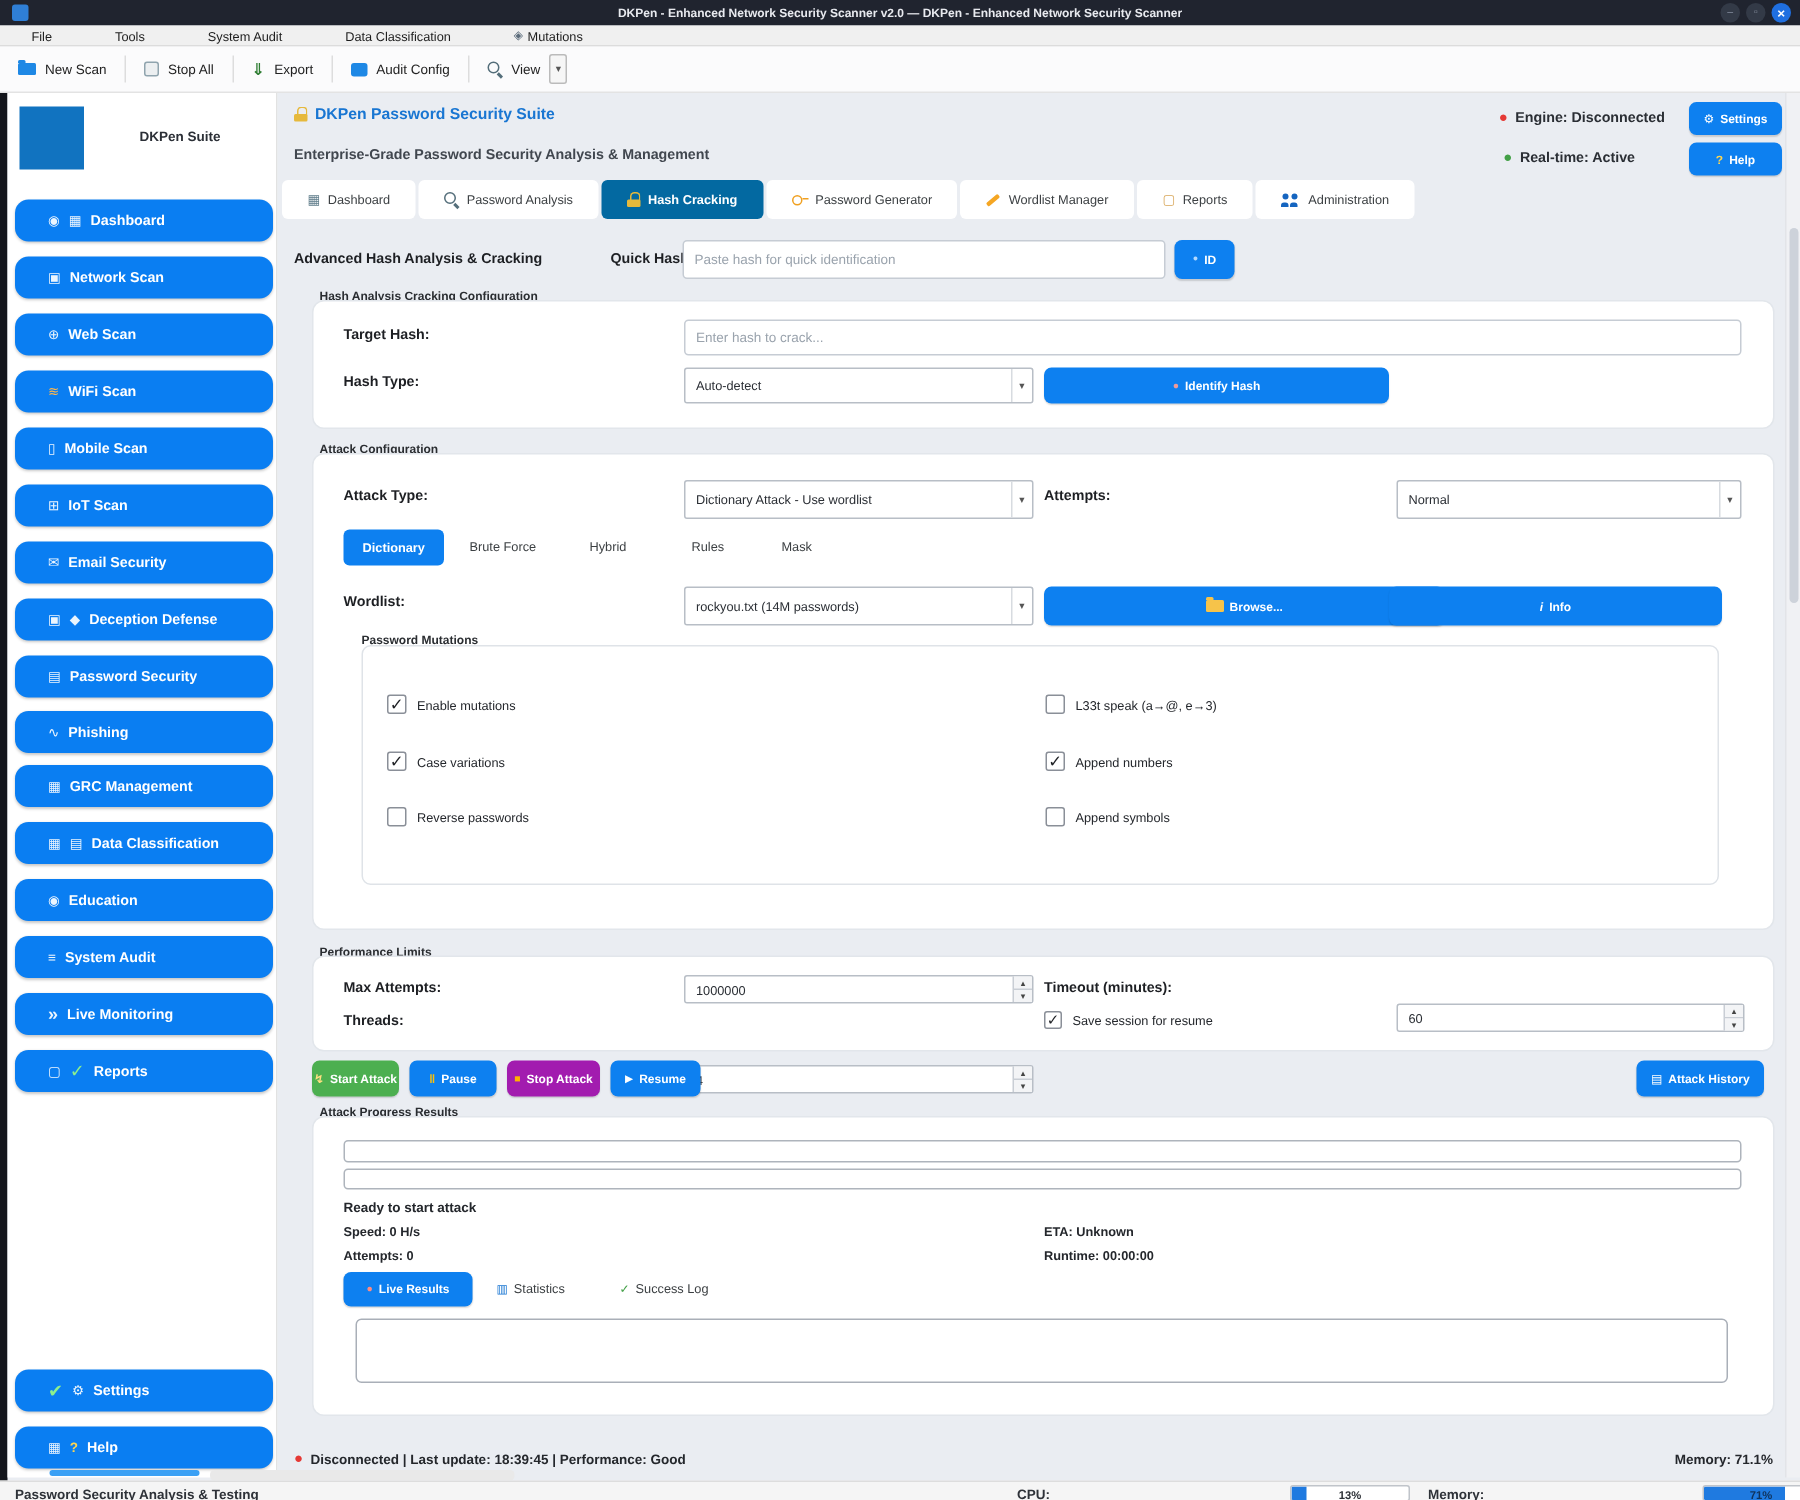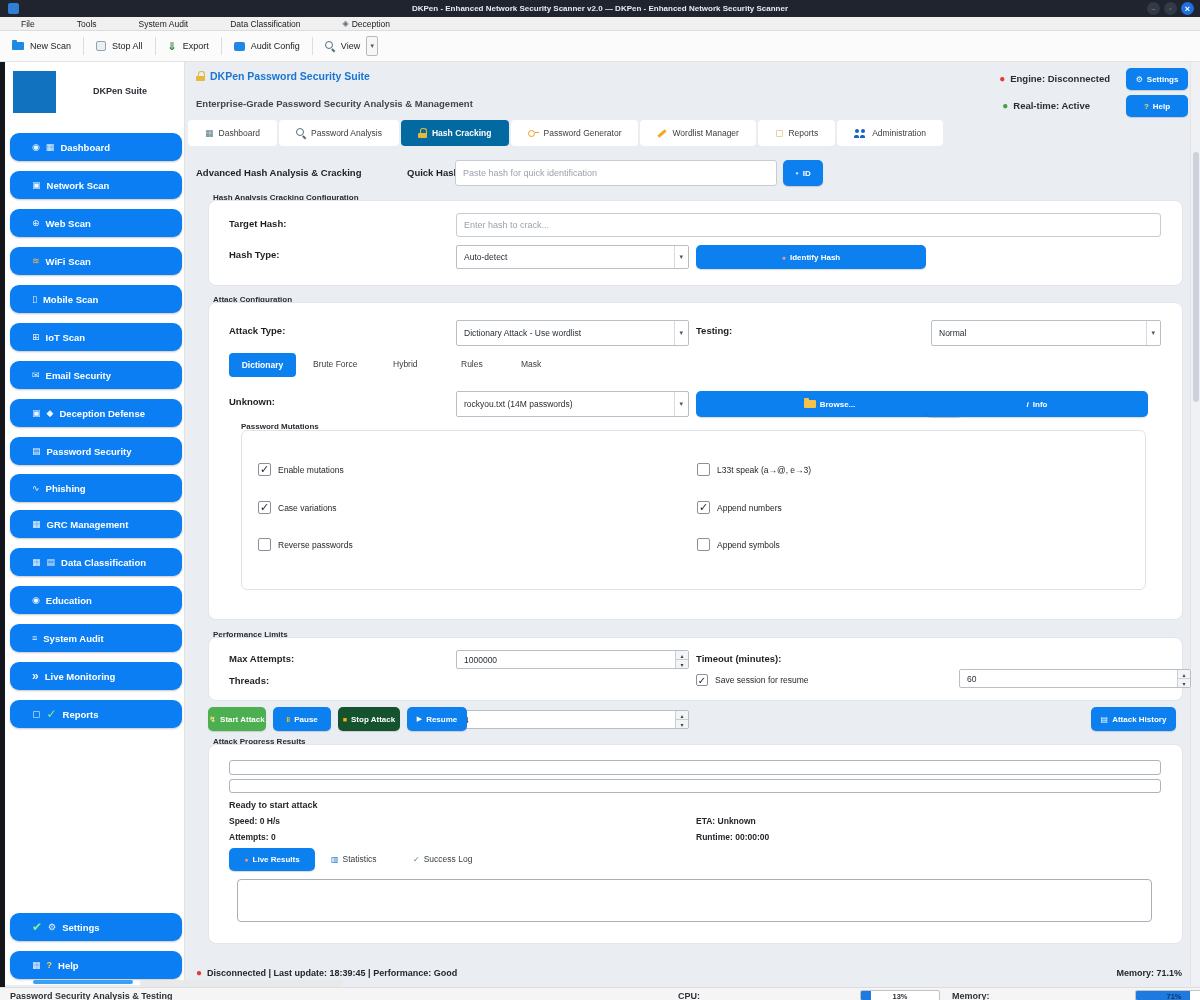--- a/index.html
+++ b/index.html
@@ -57,21 +57,21 @@
 
   .ptitle { position:absolute; left:11px; top:8px; font-size:10.5px; font-weight:bold; color:#1976d2; display:flex; align-items:center; gap:5px; }
   .ic-lock { width:9px; height:10px; position:relative; display:inline-block; }
   .ic-lock::before { content:""; position:absolute; top:0; left:2px; width:5px; height:5px; border:1.5px solid #e6b93c; border-bottom:none; border-radius:3px 3px 0 0; }
   .ic-lock::after { content:""; position:absolute; bottom:0; left:0; width:9px; height:5px; background:#e6b93c; border-radius:1px; }
   .subtitle { position:absolute; left:11px; top:36px; font-size:9.5px; font-weight:bold; color:#41474f; }
   .stat-line { position:absolute; font-size:9.5px; font-weight:bold; color:#2a2e34; display:flex; align-items:center; gap:5px; }
   .dot { font-size:10px; line-height:1; }
   .dot.red { color:#e53935; } .dot.green { color:#43a047; }
   .btn { border-radius:5px; background:#0d80f0; color:#fff; font-size:8px; font-weight:bold; display:flex; align-items:center; justify-content:center; gap:4px; box-shadow:0 1px 1px rgba(0,0,0,.15); }
-  .btn.green { background:#4caf50; } .btn.red { background:#14532d;align-items:center; }
+  .btn.green { background:#4caf50; } .btn.red { background:#a21caf;align-items:center; }
 
   .tabs { position:absolute; left:3px; top:58px; display:flex; gap:2px; height:26px; }
   .tab { background:#fff; border-radius:4px; display:flex; align-items:center; gap:5px; padding:0 17px; font-size:8.5px; color:#3c4043; }
   .tab.active { background:#0369a1; color:#fff; font-weight:bold; }
   .ic-key { width:11px; height:9px; position:relative; display:inline-block; }
   .ic-key::before { content:""; position:absolute; left:0; top:1px; width:5px; height:5px; border:1.5px solid #f0a020; border-radius:50%; }
   .ic-key::after { content:""; position:absolute; left:7px; top:3px; width:4px; height:1.5px; background:#f0a020; }
   .ic-pencil { width:10px; height:3px; background:#f5a623; border-radius:1px; transform:rotate(-40deg); display:inline-block; }
   .ic-people { width:13px; height:9px; position:relative; display:inline-block; }
   .ic-people::before { content:""; position:absolute; top:0; left:1px; width:4px; height:4px; border-radius:50%; background:#1565c0; box-shadow:6px 0 0 #1565c0; }
@@ -124,21 +124,21 @@
   </div>
 </div>
 
 <div class="menubar" data-name="menu-bar">
   <div class="menu-item" data-name="menu-file">File</div>
   <div class="menu-item" data-name="menu-tools">Tools</div>
   <div class="menu-item" data-name="menu-system-audit">System Audit</div>
   <div class="menu-item" data-name="menu-data-classification">Data Classification</div>
   <div class="menu-item" data-name="menu-deception">
     <span class="menu-ico" data-name="shield-icon">◈</span>
-    <span data-name="menu-deception-label">Deception</span>
+    <span data-name="menu-deception-label">Mutations</span>
   </div>
 </div>
 
 <div class="toolbar" data-name="toolbar">
   <div class="tb-item" data-name="new-scan-button">
     <span class="ic-folder blue" data-name="folder-icon"></span>
     <span data-name="new-scan-label">New Scan</span>
   </div>
   <div class="tb-sep" data-name="toolbar-separator"></div>
   <div class="tb-item" data-name="stop-all-button">
@@ -336,33 +336,33 @@
     </div>
   </div>
 
   <div class="glabel abs" style="left:28px; top:233px;" data-name="group-title-attack-config">Attack Configuration</div>
   <div class="card" style="left:23px; top:240px; width:975px; height:318px;" data-name="attack-config-card">
     <span class="lbl abs" style="left:20px; top:22px;" data-name="attack-type-label">Attack Type:</span>
     <div class="sel abs" style="left:247px; top:17px; width:233px; height:26px;" data-name="attack-type-select">
       <span data-name="attack-type-value">Dictionary Attack - Use wordlist</span>
       <span class="caret" data-name="chevron-down-icon">▾</span>
     </div>
-    <span class="lbl abs" style="left:487px; top:22px;" data-name="priority-label">Testing:</span>
+    <span class="lbl abs" style="left:487px; top:22px;" data-name="priority-label">Attempts:</span>
     <div class="sel abs" style="left:722px; top:17px; width:230px; height:26px;" data-name="priority-select">
       <span data-name="priority-value">Normal</span>
       <span class="caret" data-name="chevron-down-icon">▾</span>
     </div>
 
     <div class="mtab active abs" style="left:20px; top:50px; width:67px; height:24px;" data-name="mode-tab-dictionary">Dictionary</div>
     <div class="mtab abs" style="left:104px; top:56px;" data-name="mode-tab-brute-force">Brute Force</div>
     <div class="mtab abs" style="left:184px; top:56px;" data-name="mode-tab-hybrid">Hybrid</div>
     <div class="mtab abs" style="left:252px; top:56px;" data-name="mode-tab-rules">Rules</div>
     <div class="mtab abs" style="left:312px; top:56px;" data-name="mode-tab-mask">Mask</div>
 
-    <span class="lbl abs" style="left:20px; top:93px;" data-name="wordlist-label">Unknown:</span>
+    <span class="lbl abs" style="left:20px; top:93px;" data-name="wordlist-label">Wordlist:</span>
     <div class="sel abs" style="left:247px; top:88px; width:233px; height:26px;" data-name="wordlist-select">
       <span data-name="wordlist-value">rockyou.txt (14M passwords)</span>
       <span class="caret" data-name="chevron-down-icon">▾</span>
     </div>
     <div class="btn abs" style="left:487px; top:88px; width:267px; height:26px;" data-name="browse-button">
       <span class="ic-folder" data-name="folder-icon"></span>
       <span data-name="browse-button-label">Browse...</span>
     </div>
     <div class="btn abs" style="left:717px; top:88px; width:222px; height:26px;" data-name="info-button">
       <span style="font-style:italic" data-name="info-icon">i</span>
@@ -410,21 +410,21 @@
   <div class="card" style="left:23px; top:575px; width:975px; height:64px;" data-name="performance-card">
     <span class="lbl abs" style="left:20px; top:15px;" data-name="max-attempts-label">Max Attempts:</span>
     <div class="spin abs" style="left:247px; top:12px; width:233px; height:19px;" data-name="max-attempts-stepper">
       <span data-name="max-attempts-value">1000000</span>
       <span class="spin-btns">
           <span data-name="spin-up-icon">▴</span>
           <span data-name="spin-down-icon">▾</span>
         </span>
     </div>
     <span class="lbl abs" style="left:487px; top:15px;" data-name="timeout-label">Timeout (minutes):</span>
-    <div class="spin abs" style="left:722px; top:12px; width:232px; height:19px;margin-left:28px;" data-name="timeout-stepper">
+    <div class="spin abs" style="left:722px; top:12px; width:232px; height:19px;" data-name="timeout-stepper">
       <span data-name="timeout-value">60</span>
       <span class="spin-btns">
           <span data-name="spin-up-icon">▴</span>
           <span data-name="spin-down-icon">▾</span>
         </span>
     </div>
     <span class="lbl abs" style="left:20px; top:37px;" data-name="threads-label">Threads:</span>
     <div class="spin abs" style="left:247px; top:34px; width:233px; height:19px;" data-name="threads-stepper">
       <span data-name="threads-value">4</span>
       <span class="spin-btns">

